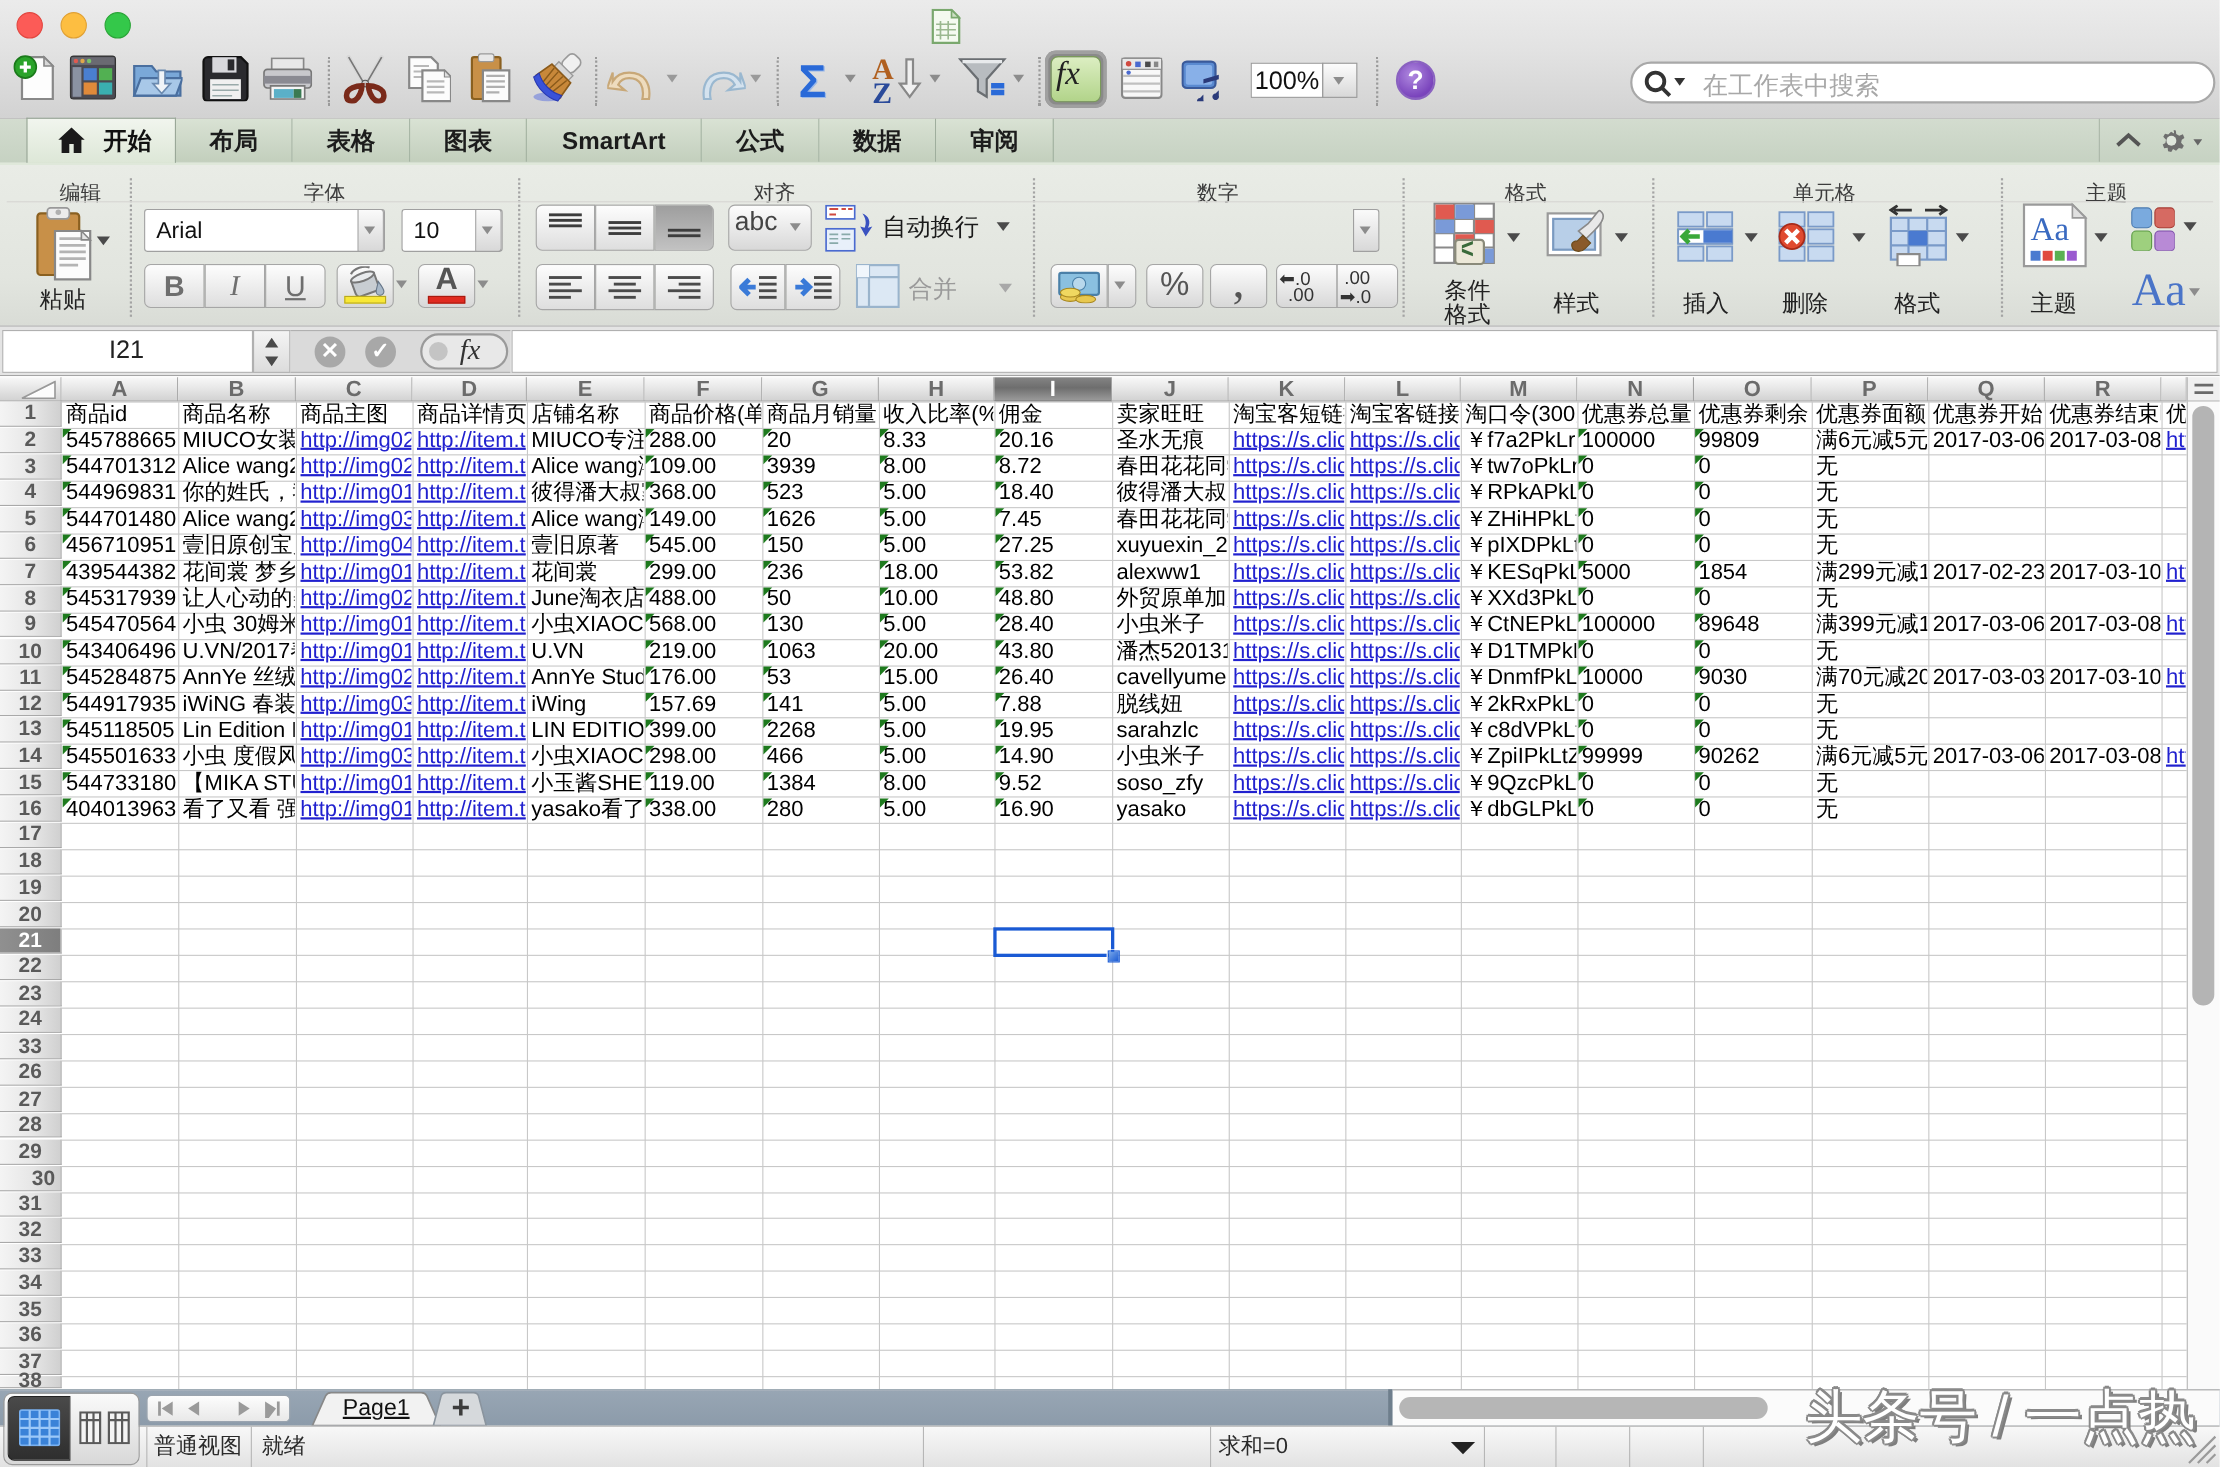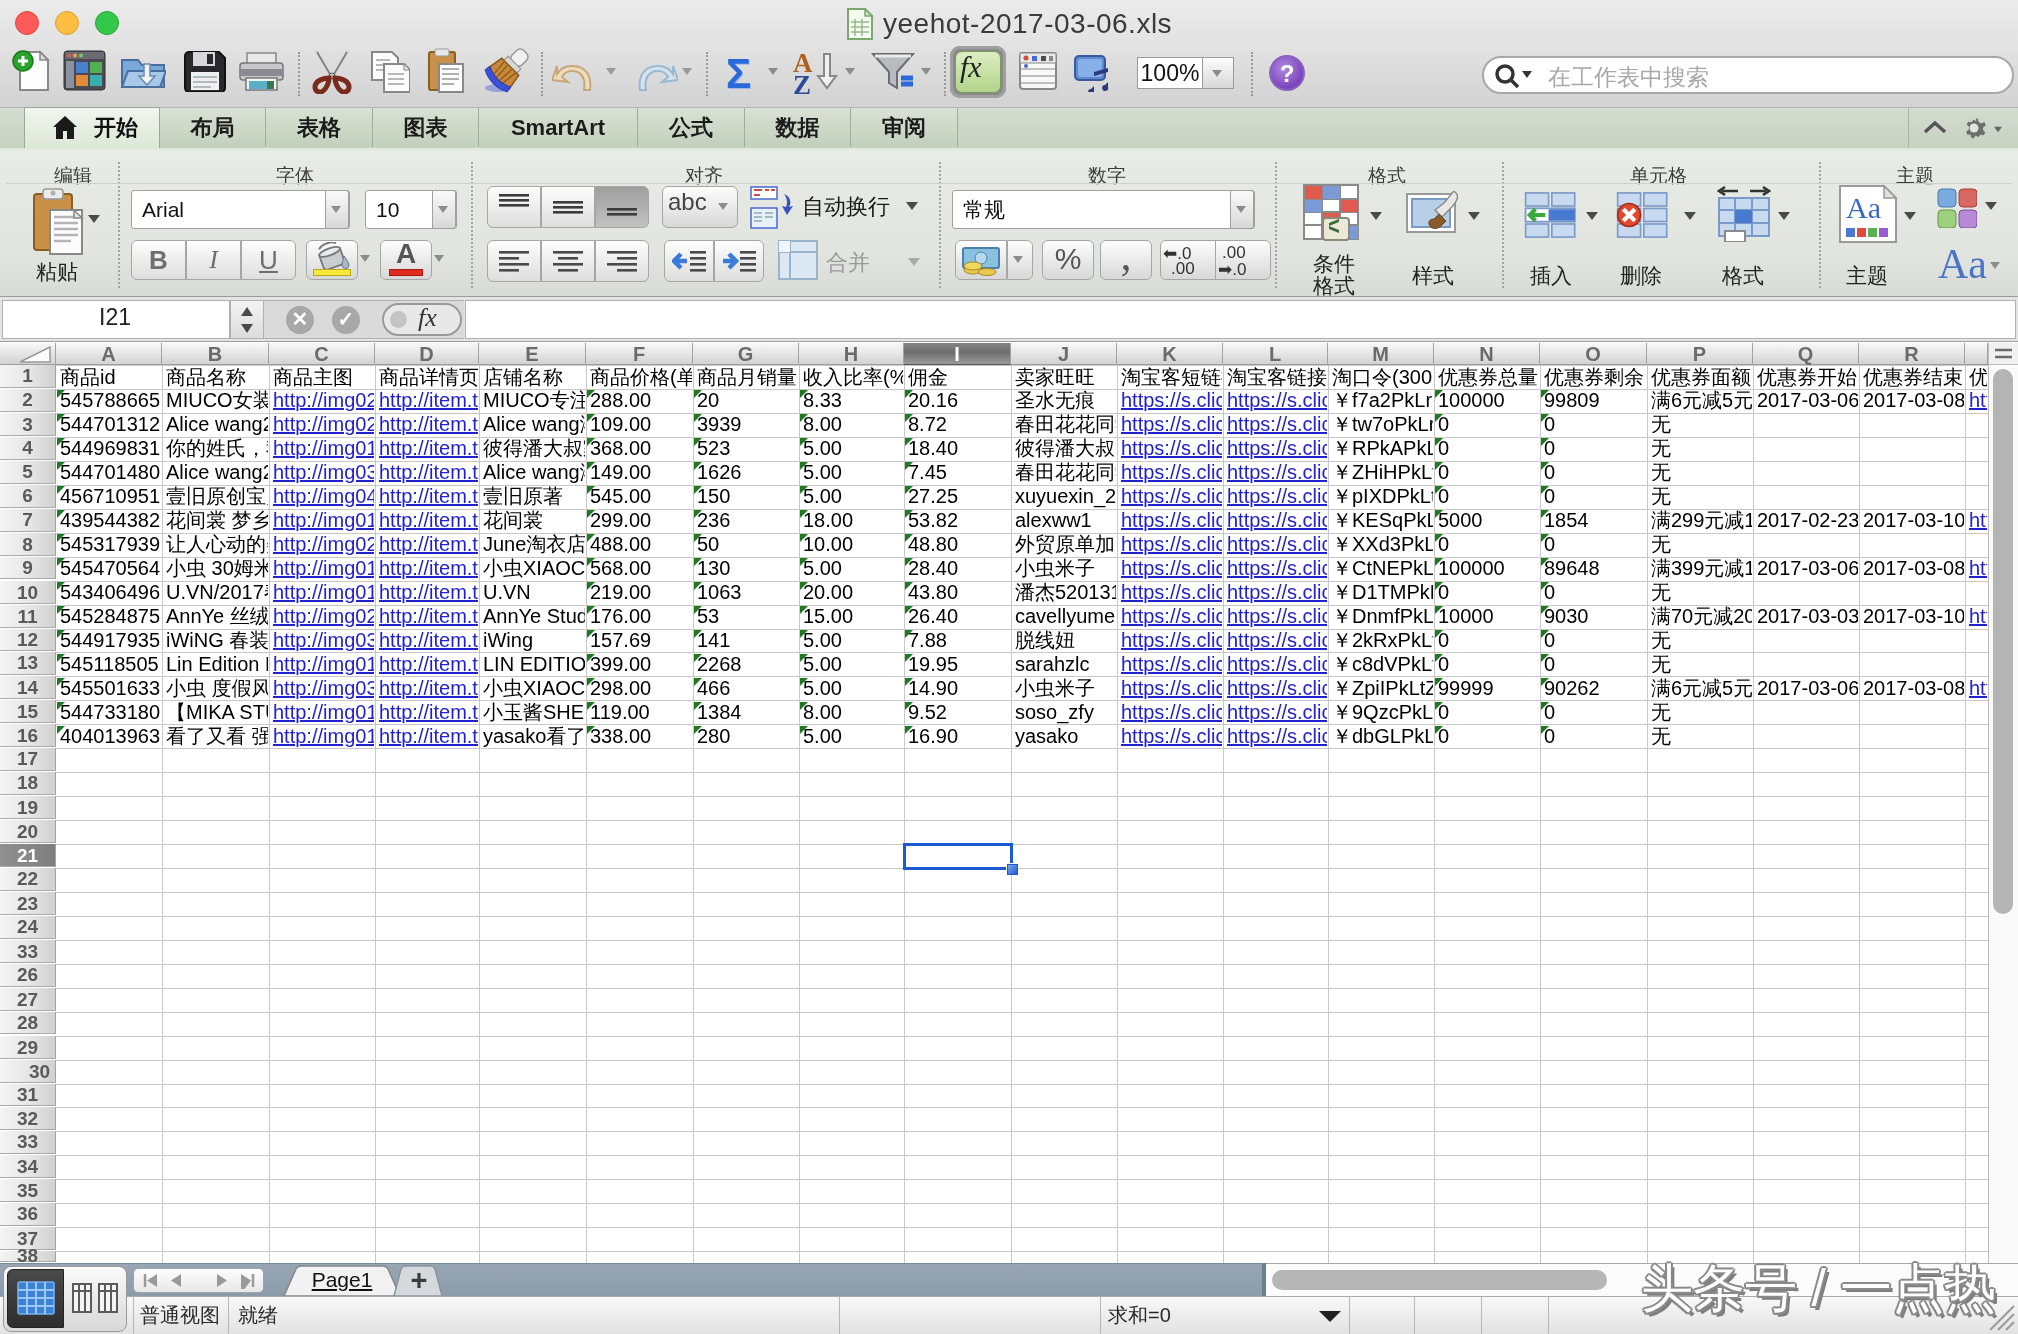--- a/index.html
+++ b/index.html
@@ -37,21 +37,20 @@
 <div class="abs" style="left:15px;top:11px;width:24px;height:24px;border-radius:50%;background:#fc5b57;border:1px solid #e2463f;"></div>
 <div class="abs" style="left:55px;top:11px;width:24px;height:24px;border-radius:50%;background:#fdbe41;border:1px solid #e0a033;"></div>
 <div class="abs" style="left:95px;top:11px;width:24px;height:24px;border-radius:50%;background:#34c84a;border:1px solid #2aa437;"></div>
 <svg class="abs" style="left:846px;top:8px" width="28" height="32" viewBox="0 0 28 32">
 <path d="M2 1h17l7 7v23H2z" fill="#f4faf0" stroke="#7aa86e" stroke-width="2"></path>
 <path d="M19 1l7 7h-7z" fill="#cfe0c6" stroke="#7aa86e" stroke-width="1.5"></path>
 <g stroke="#9bb890" stroke-width="1.5">
         <path d="M5 14h18M5 19h18M5 24h18M9 11v17M16 11v17"></path>
       </g>
     </svg>
-<div class="abs" style="left:883px;top:8px;width:400px;height:32px;font-size:28px;color:#3a3a3a;letter-spacing:0.5px;">yeehot-2017-03-06.xls</div>
 <svg class="abs" style="left:12px;top:48px" width="38" height="46" viewBox="0 0 38 46">
       <path d="M8 4h20l8 8v30H8z" fill="#fdfdfd" stroke="#888" stroke-width="2"></path>
 <path d="M28 4l8 8h-8z" fill="#d8d8d8" stroke="#888" stroke-width="1.5"></path>
 <circle cx="11" cy="13" r="10" fill="#2aa32a" stroke="#1b7a1b" stroke-width="1.5"></circle>
 <path d="M11 8v10M6 13h10" stroke="#fff" stroke-width="3"></path>
     </svg>
 <svg class="abs" style="left:63px;top:50px" width="43" height="41" viewBox="0 0 43 41">
       <rect x="1" y="1" width="41" height="39" rx="3" fill="#4a4a52" stroke="#333"></rect>
 <rect x="2" y="2" width="39" height="7" fill="#6a6a72"></rect>
       <circle cx="6" cy="5.5" r="2" fill="#e05a50"></circle>
@@ -307,21 +306,20 @@
       <rect x="18" y="15" width="16" height="2.6" fill="#4a4a4a"></rect>
       <rect x="18" y="21" width="16" height="2.6" fill="#4a4a4a"></rect>
     </svg>
 <svg class="abs" style="left:778px;top:240px" width="40" height="40" viewBox="0 0 40 40">
 <rect x="1" y="1" width="38" height="38" fill="#dce8f4" stroke="#9ab4cc" stroke-width="2"></rect>
 <path d="M1 12h38M12 1v38" stroke="#9ab4cc" stroke-width="2"></path>
 <rect x="1" y="1" width="11" height="11" fill="#f0f6fc"></rect>
     </svg>
 <div class="abs" style="left:826px;top:248px;width:90px;height:30px;font-size:22px;color:#9a9a9a;">合并</div>
 <div class="dar" style="left:908px;top:258px;border-top-color:#a8a8a8;"></div>
-<div class="abs" style="left:952px;top:190px;width:303px;height:39px;background:#fff;border:1px solid #a0a0a0;border-radius:3px;font-size:21px;color:#111;line-height:37px;padding-left:10px;overflow:hidden;">常规</div>
 <div class="abs" style="left:1230px;top:190px;width:24px;height:39px;background:linear-gradient(#fafafa,#d8d8d8);border:1px solid #a0a0a0;border-radius:0 3px 3px 0;"></div>
 <div class="dar2" style="left:1236px;top:206px;"></div>
 <div class="rbtn" style="left:955px;top:240px;width:52px;height:40px;border-radius:6px 0 0 6px;"></div>
 <svg class="abs" style="left:961px;top:246px" width="40" height="30" viewBox="0 0 40 30">
 <rect x="2" y="2" width="36" height="20" rx="2" fill="#8ac0e0" stroke="#4a80a8" stroke-width="2"></rect>
 <circle cx="20" cy="12" r="6" fill="#b8d8ec" stroke="#4a80a8"></circle>
 <ellipse cx="12" cy="24" rx="9" ry="4" fill="#e8c850" stroke="#a88820"></ellipse>
 <ellipse cx="12" cy="20" rx="9" ry="4" fill="#f0d860" stroke="#a88820"></ellipse>
 <ellipse cx="26" cy="26" rx="9" ry="3.5" fill="#e8c850" stroke="#a88820"></ellipse>
     </svg>

